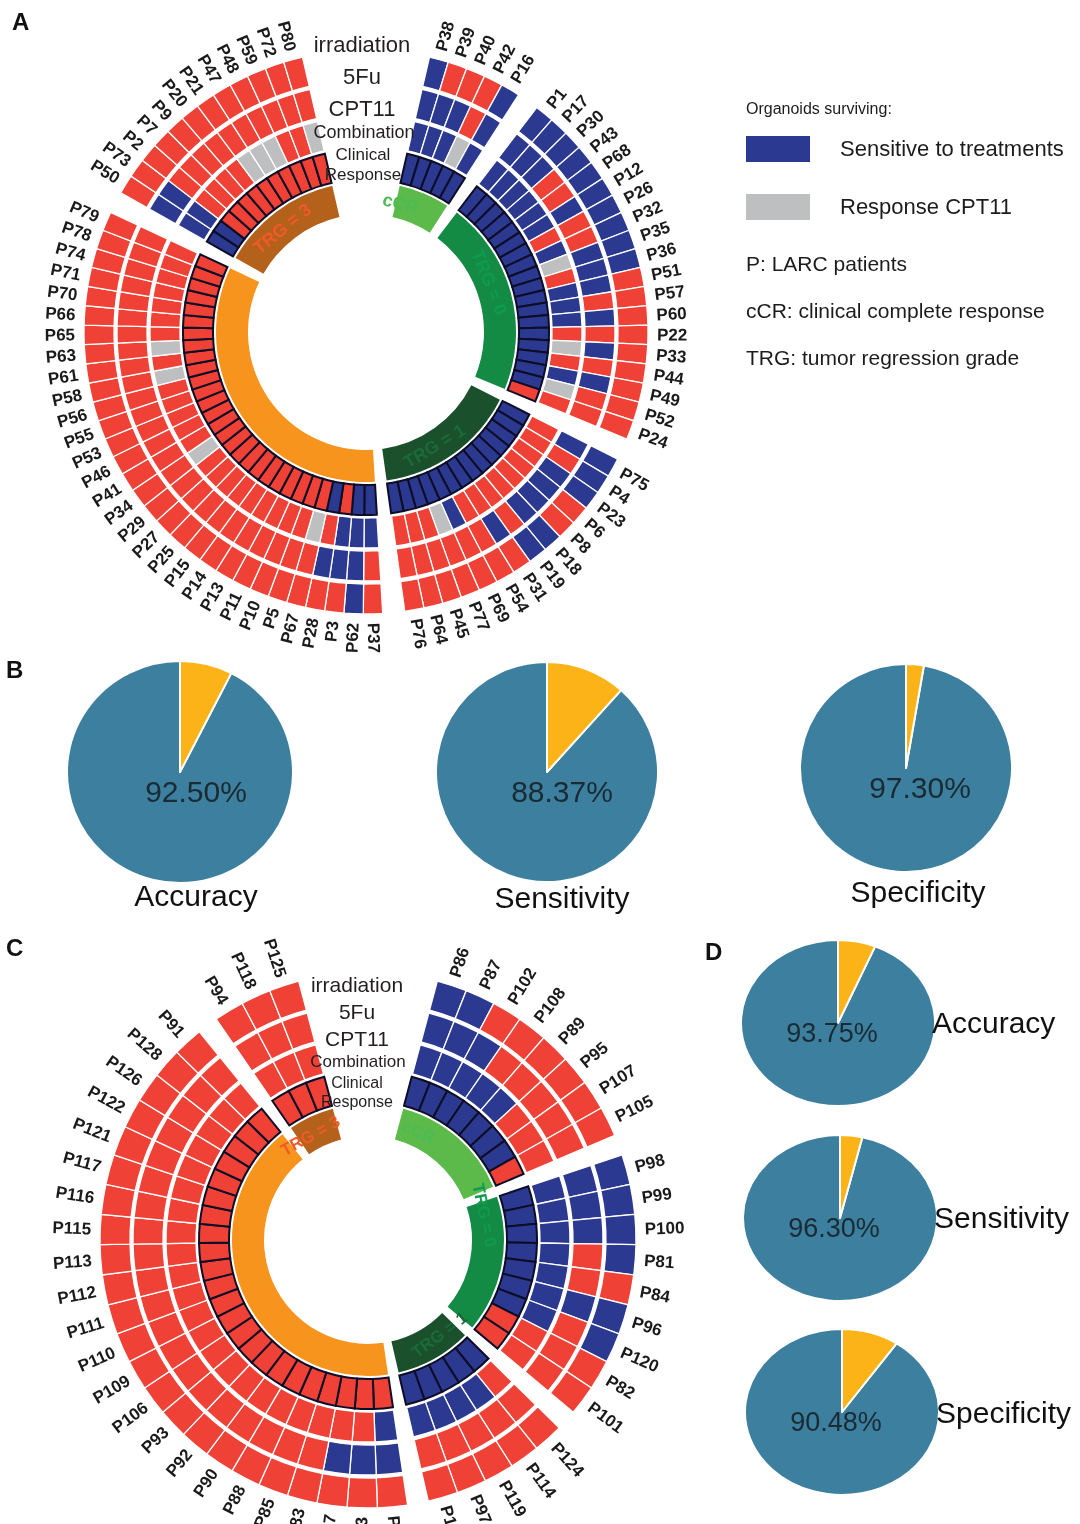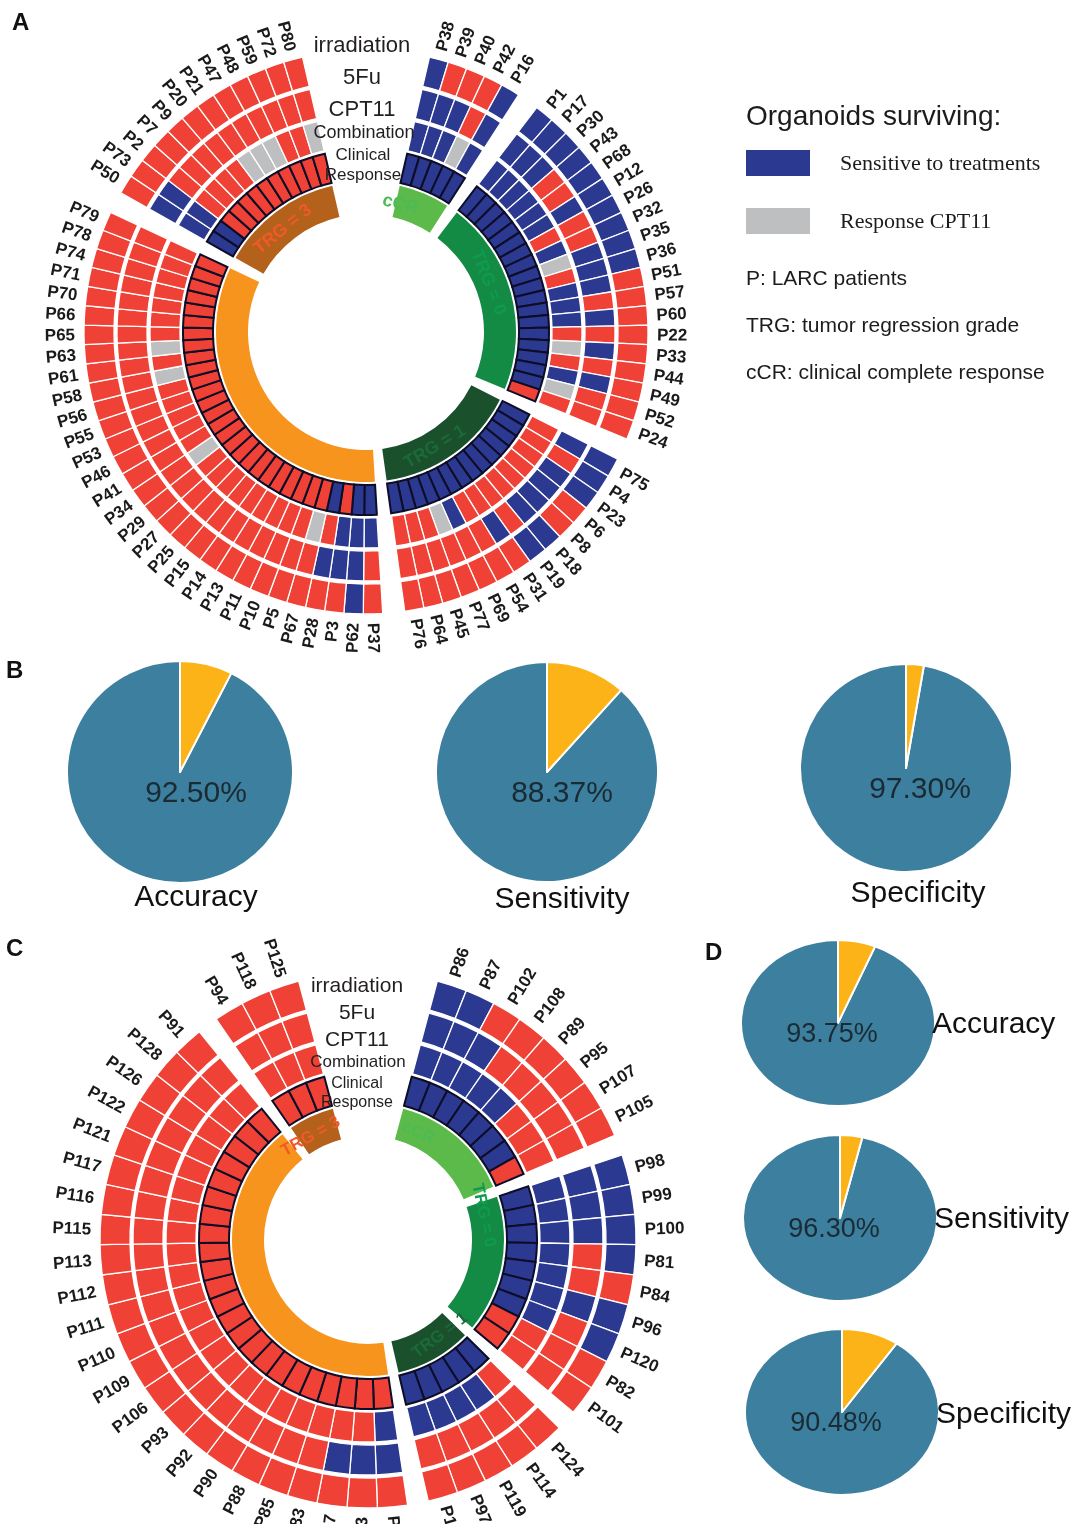--- a/index.html
+++ b/index.html
@@ -1,23 +1,23 @@
 <!DOCTYPE html>
 <html><head>
 <meta charset="utf-8">
 <style>
   html,body{margin:0;padding:0;background:#ffffff;}
   body{width:1080px;height:1524px;position:relative;font-family:"Liberation Sans",sans-serif;color:#1c1c1c;overflow:hidden;}
   .panel-letter{position:absolute;font-size:24px;font-weight:bold;color:#111;}
   #fig-svg{position:absolute;left:0;top:0;}
   .legend{position:absolute;left:746px;top:100px;width:334px;}
-  .legend-title{font-size:28px;margin-bottom:18px;}
+  .legend-title{font-size:16px;margin-bottom:18px;}
   .legend-row{display:flex;align-items:center;margin-bottom:32px;}
   .legend-swatch{width:64px;height:26px;margin-right:30px;flex:0 0 auto;}
-  .legend-label{font-size:22px;font-family:Liberation Serif, serif;}
+  .legend-label{font-size:22px;}
   .legend-notes{}
   .legend-note{font-size:21px;margin-bottom:23px;}
   text{font-family:"Liberation Sans",sans-serif;}
 </style>
 </head>
 <body>
 
 <div class="panel-letter" style="left:12px;top:8px;">A</div>
 <div class="panel-letter" style="left:6px;top:656px;">B</div>
 <div class="panel-letter" style="left:6px;top:934px;">C</div>
@@ -747,16 +747,16 @@
   <div class="legend-row">
     <div class="legend-swatch" style="background:#2B3990;"></div>
     <div class="legend-label">Sensitive to treatments</div>
   </div>
   <div class="legend-row">
     <div class="legend-swatch" style="background:#BDBFC1;"></div>
     <div class="legend-label">Response CPT11</div>
   </div>
   <div class="legend-notes">
     <div class="legend-note">P: LARC patients</div>
+    <div class="legend-note">cCR: clinical complete response</div>
     <div class="legend-note">TRG: tumor regression grade</div>
-    <div class="legend-note">cCR: clinical complete response</div>
   </div>
 </div>
 
 </body></html>

